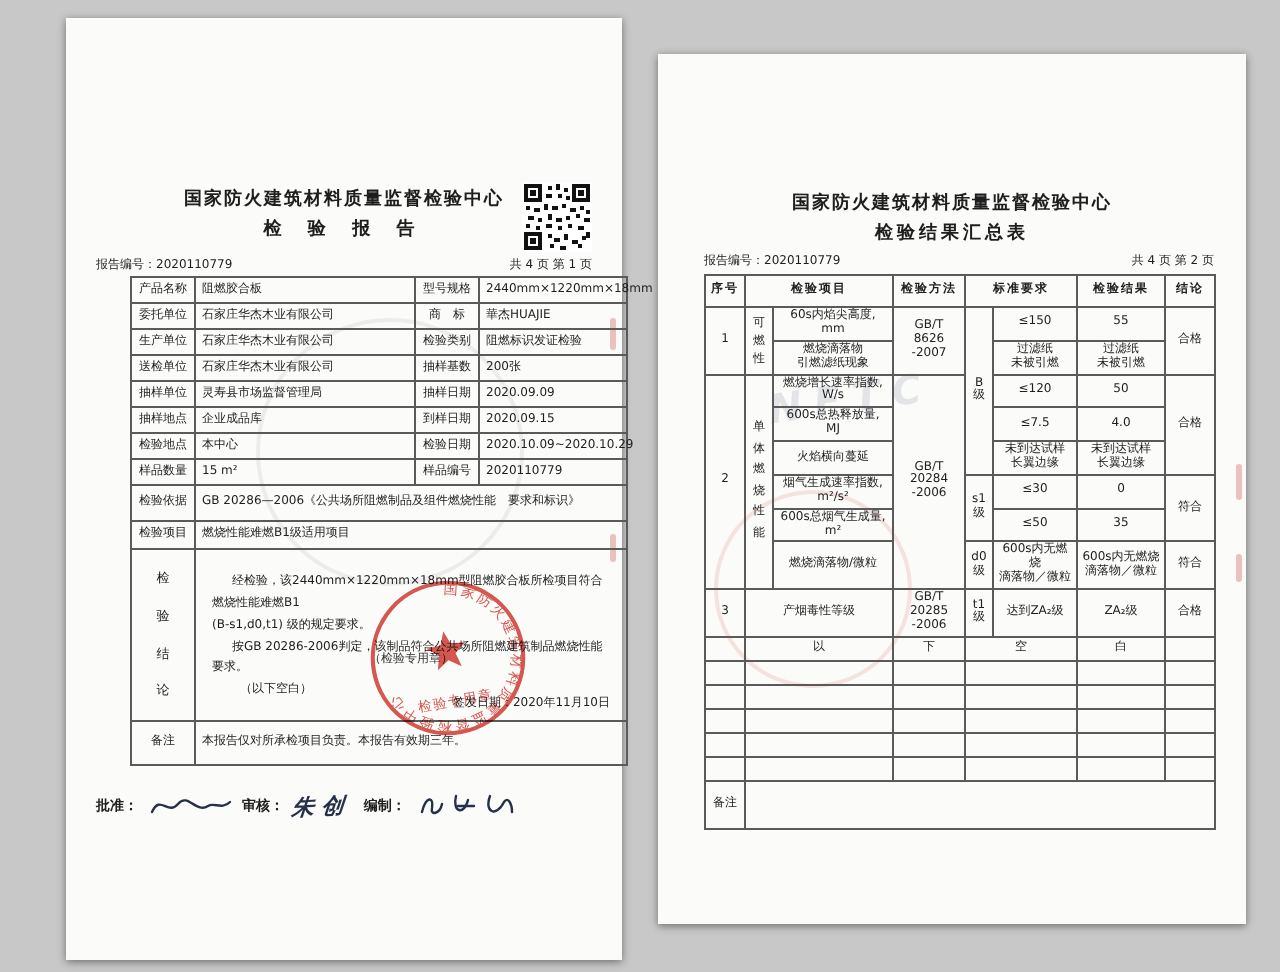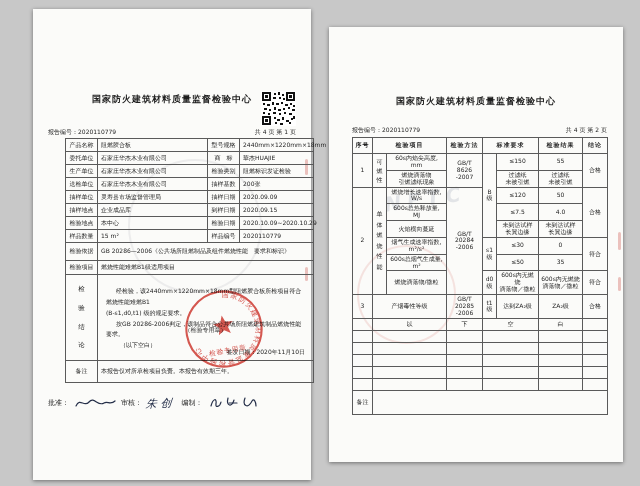--- a/index.html
+++ b/index.html
@@ -23,39 +23,40 @@
   .vg2{line-height:1.75;}
   .hdr td{font-weight:bold;letter-spacing:1px;font-size:6px;}
   .concl-cell{position:relative;text-align:left;padding:6px 8px 4px 8px;}
   .cline{font-size:6px;line-height:1.8;}
   .ind{text-indent:10px;}
   .ind2{text-indent:14px;}
   .stamp-note{position:absolute;left:0;right:0;top:52px;text-align:center;font-size:6px;color:#333;}
   .issue-line{position:absolute;right:8px;bottom:4px;font-size:6px;}
   .stamp{position:absolute;left:86px;top:14px;width:80px;height:80px;transform:rotate(-10deg);
          opacity:.82;z-index:3;pointer-events:none;mix-blend-mode:multiply;}
-  .signs{position:absolute;left:15px;top:385px;width:248px;display:flex;align-items:center;font-size:7px;}
+  .signs{position:absolute;left:15px;top:385px;width:248px;display:flex;align-items:center;font-size:7px;font-weight:bold;}
   .signame{font-size:11px;font-style:italic;transform:skewX(-8deg) rotate(-3deg);color:#26304a;margin:0 4px;}
   .sigsvg{margin:0 4px;}
   .wm-ring{position:absolute;border:2px solid rgba(140,140,155,.13);border-radius:50%;}
   .wm-red{position:absolute;border:2px solid rgba(205,80,70,.14);border-radius:50%;}
   .wm-text{position:absolute;font-size:20px;font-weight:bold;font-style:italic;letter-spacing:6px;
            color:rgba(100,110,135,.16);transform:rotate(-8deg);}
   .bleed{position:absolute;width:3px;border-radius:2px;background:rgba(200,60,50,.30);}
   .qr{position:absolute;left:228px;top:82px;}
 </style>
 </head>
 <body>
 
 <div class="page" id="left-page">
   <div class="wm-ring" style="left:95px;top:150px;width:130px;height:130px;"></div>
   <div class="bleed" style="right:3px;top:150px;height:16px;"></div>
   <div class="bleed" style="right:3px;top:258px;height:14px;"></div>
 
   <div class="doc-title" style="top:84px;">国家防火建筑材料质量监督检验中心</div>
+  <div class="doc-subtitle" style="top:99px;letter-spacing:5px;">检 验 报 告</div>
 
   <svg class="qr" width="35" height="35" viewBox="0 0 35 35" shape-rendering="crispEdges">
     <rect width="35" height="35" fill="#fff"></rect>
     <g fill="#111">
       <rect x="1" y="1" width="9" height="9"></rect>
         <rect x="3" y="3" width="5" height="5" fill="#fff"></rect>
         <rect x="4" y="4" width="3" height="3"></rect>
       <rect x="25" y="1" width="9" height="9"></rect>
         <rect x="27" y="3" width="5" height="5" fill="#fff"></rect>
         <rect x="28" y="4" width="3" height="3"></rect>
@@ -216,20 +217,21 @@
   </div>
 </div>
 
 <div class="page" id="right-page">
   <div class="wm-text" style="left:55px;top:160px;">NFTC</div>
   <div class="wm-red" style="left:28px;top:218px;width:95px;height:95px;"></div>
   <div class="bleed" style="right:2px;top:205px;height:18px;"></div>
   <div class="bleed" style="right:2px;top:250px;height:14px;"></div>
 
   <div class="doc-title" style="top:68px;">国家防火建筑材料质量监督检验中心</div>
+  <div class="doc-subtitle" style="top:83px;letter-spacing:2px;">检验结果汇总表</div>
 
   <div class="meta" style="top:99px;left:23px;width:255px;">
     <span><span>报告编号：</span><span>2020110779</span></span>
     <span>共 4 页 第 2 页</span>
   </div>
 
   <table style="top:110px;left:23px;width:255px;">
     <colgroup>
       <col style="width:20px">
         <col style="width:14px">

